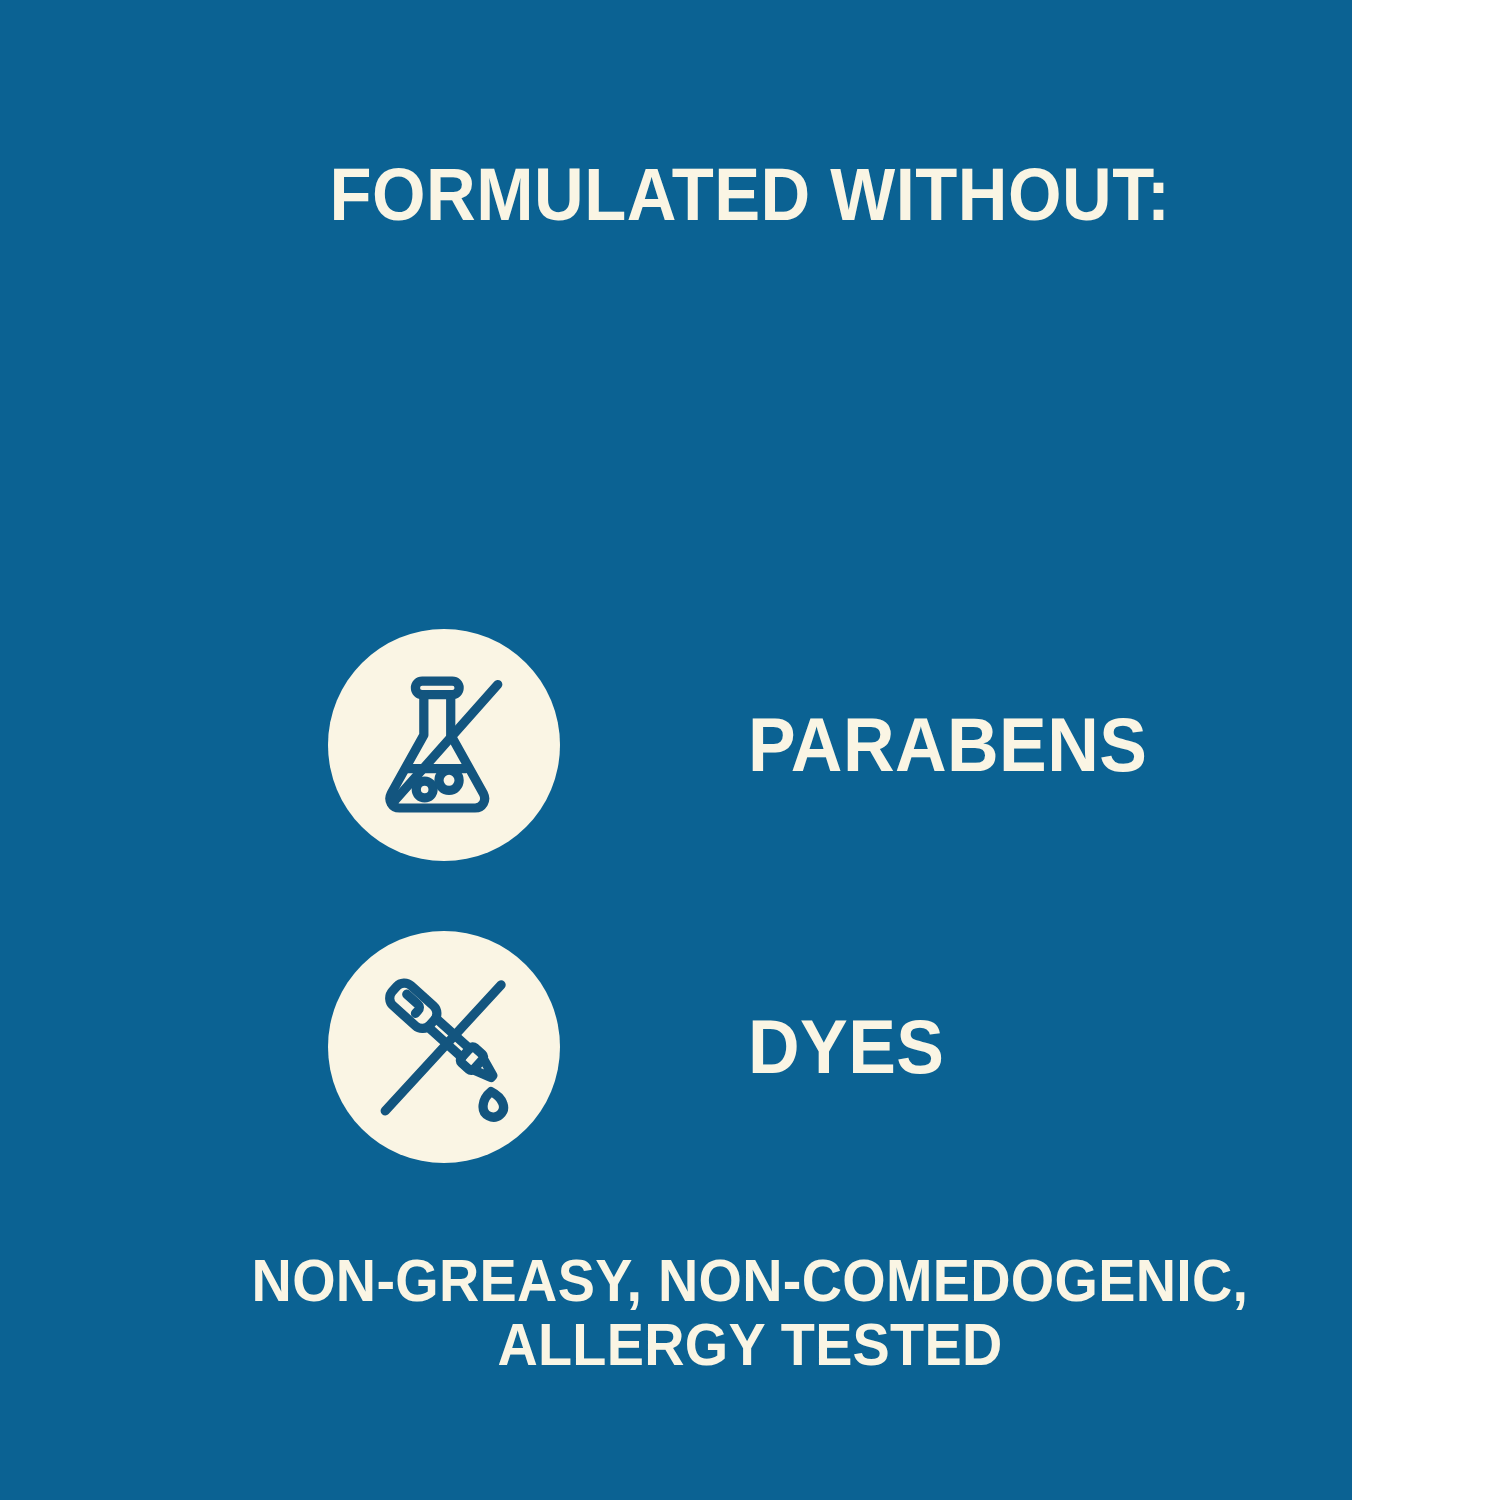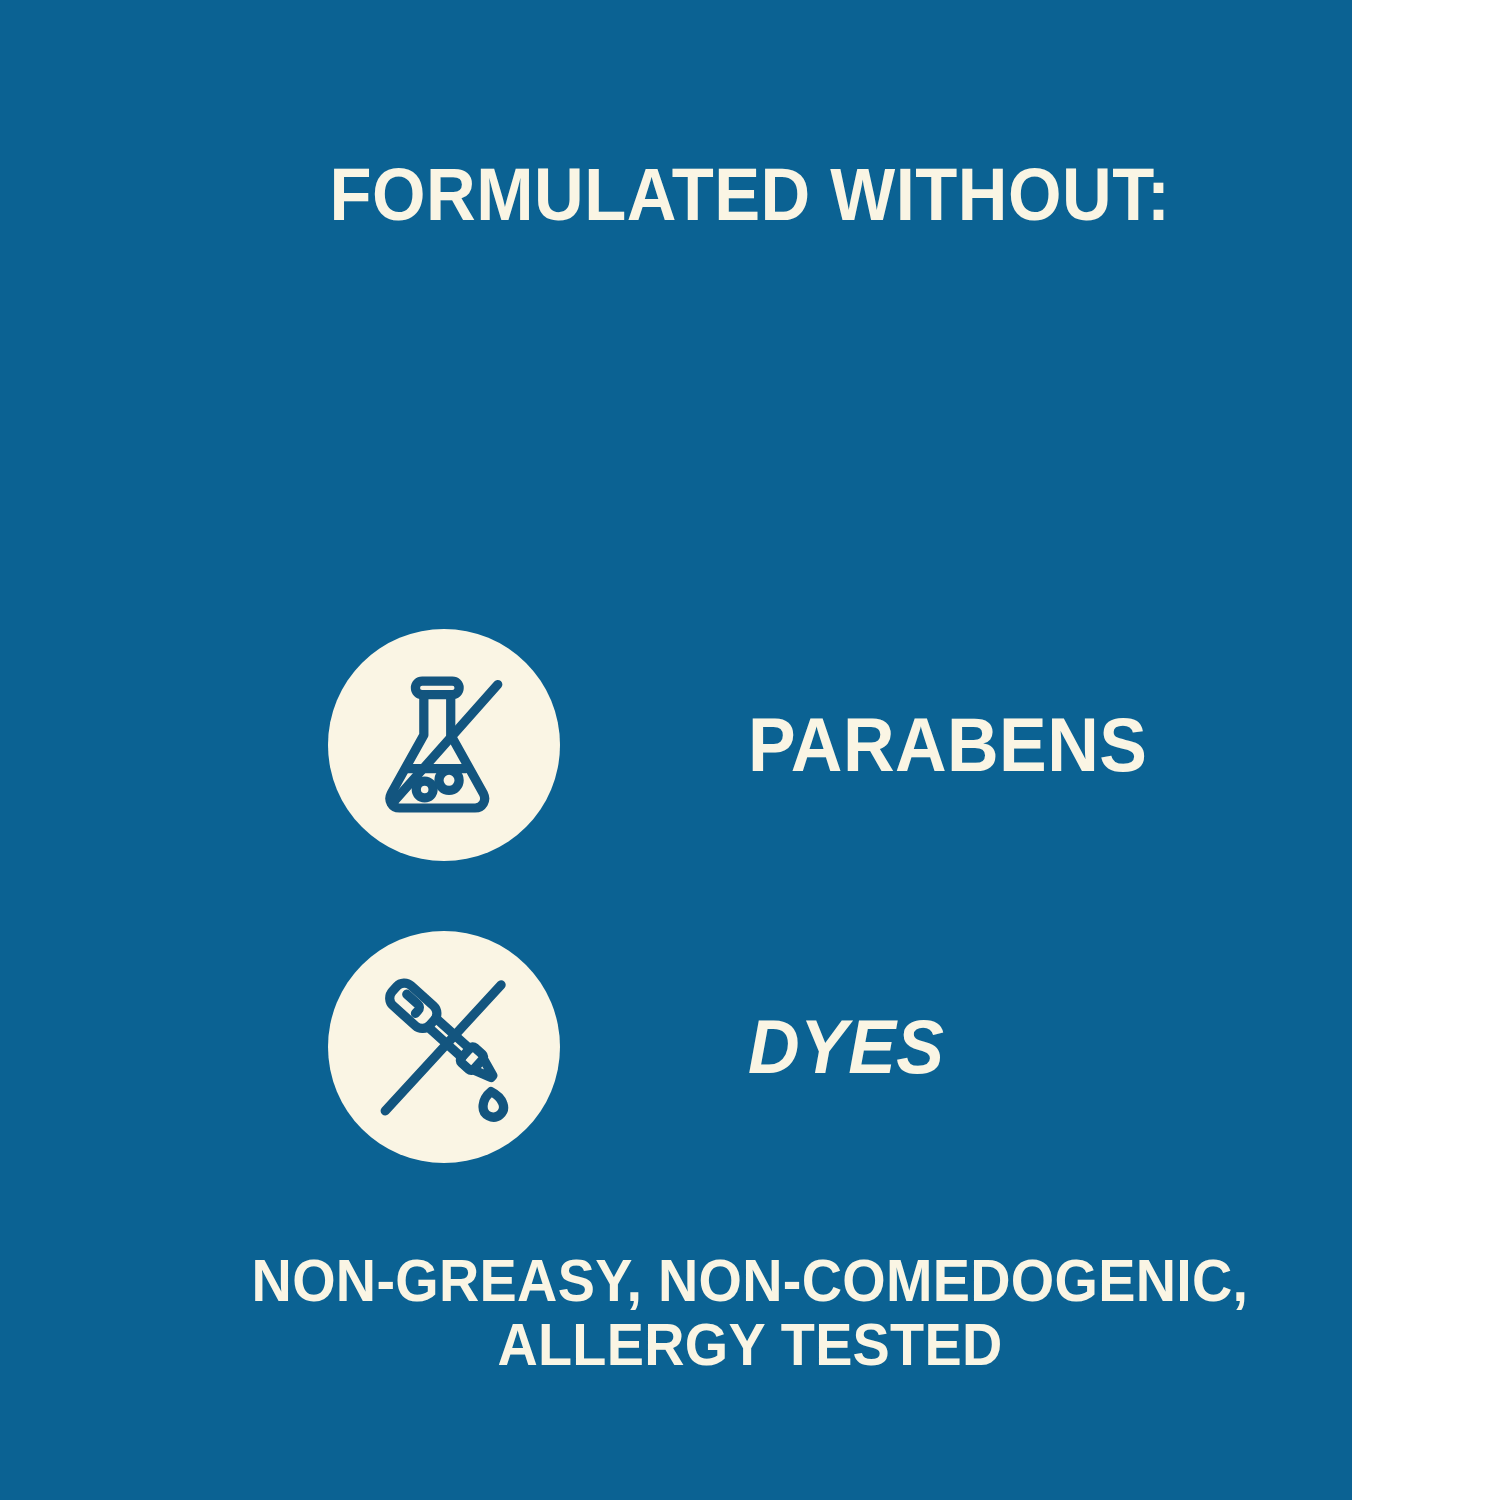--- a/index.html
+++ b/index.html
@@ -40,21 +40,21 @@
   .row {
     position: absolute;
     left: 0;
     width: 1500px;
     height: 232px;
     display: flex;
     align-items: center;
   }
   #row-0 { top: 327px; }
   #row-1 { top: 629px; }
-  #row-2 { top: 931px; font-style: italic; }
+  #row-2 { top: 931px; }
 
   .icon-badge {
     position: absolute;
     left: 328px;
     top: 0;
     width: 232px;
     height: 232px;
     border-radius: 50%;
     background: #faf5e4;
     display: flex;

